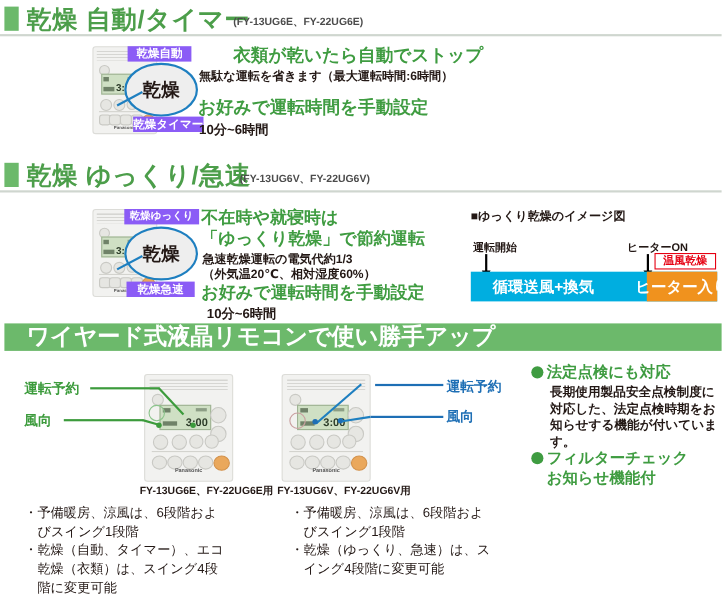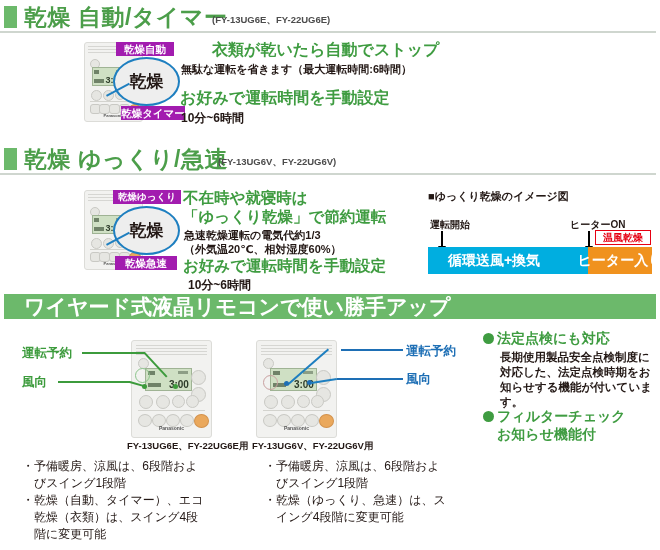--- a/index.html
+++ b/index.html
@@ -30,21 +30,21 @@
   .sec-head.green-box .hbox{
     position:absolute;left:4px;top:0px;width:652px;height:25px;background:#6cb96b;
   }
   .sec-head.green-box .htitle-w{
     position:absolute;left:24px;top:0px;height:25px;line-height:25px;
     font-size:21px;font-weight:bold;color:#ffffff;white-space:nowrap;
   }
 
   
   .tag{
-    position:absolute;background:#a21caf;color:#ffffff;
+    position:absolute;background:#8b5cf6;color:#ffffff;
     font-size:10.5px;font-weight:bold;text-align:center;
     line-height:14px;height:14px;white-space:nowrap;
   }
 
   
   .lead{
     position:absolute;font-size:15px;font-weight:bold;color:#3f9c41;
     white-space:nowrap;letter-spacing:0px;
   }
   .sub{

